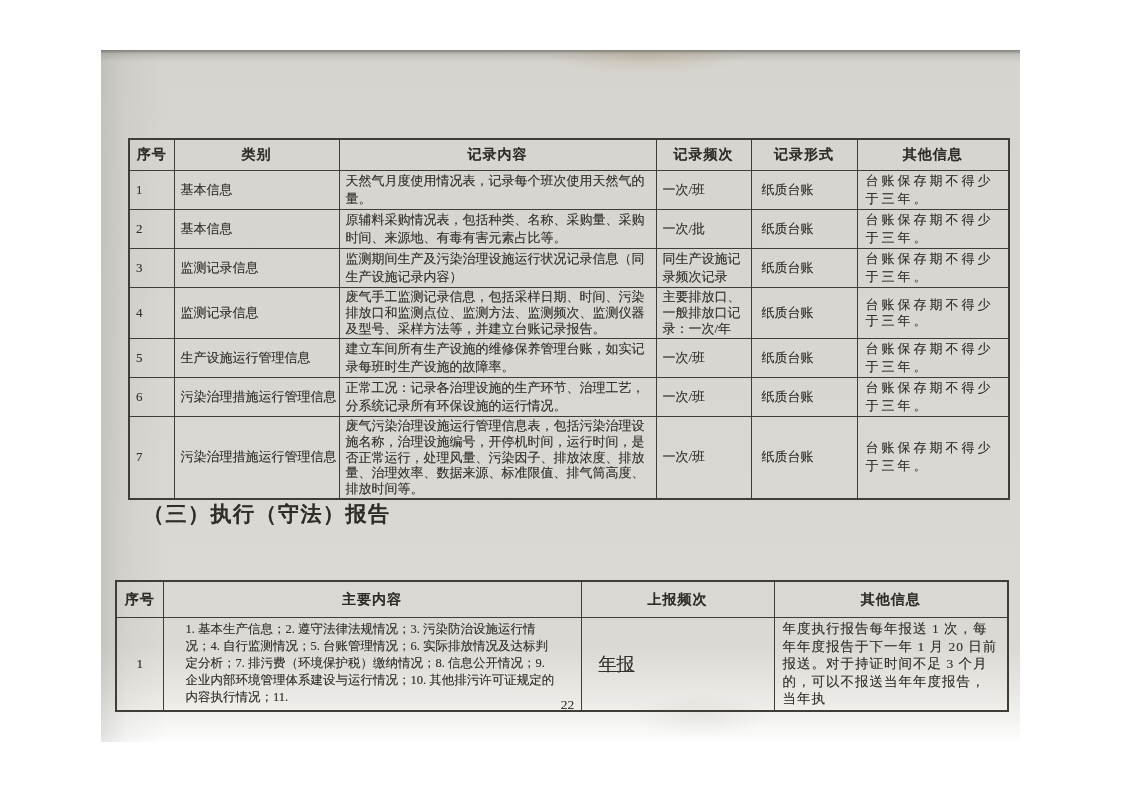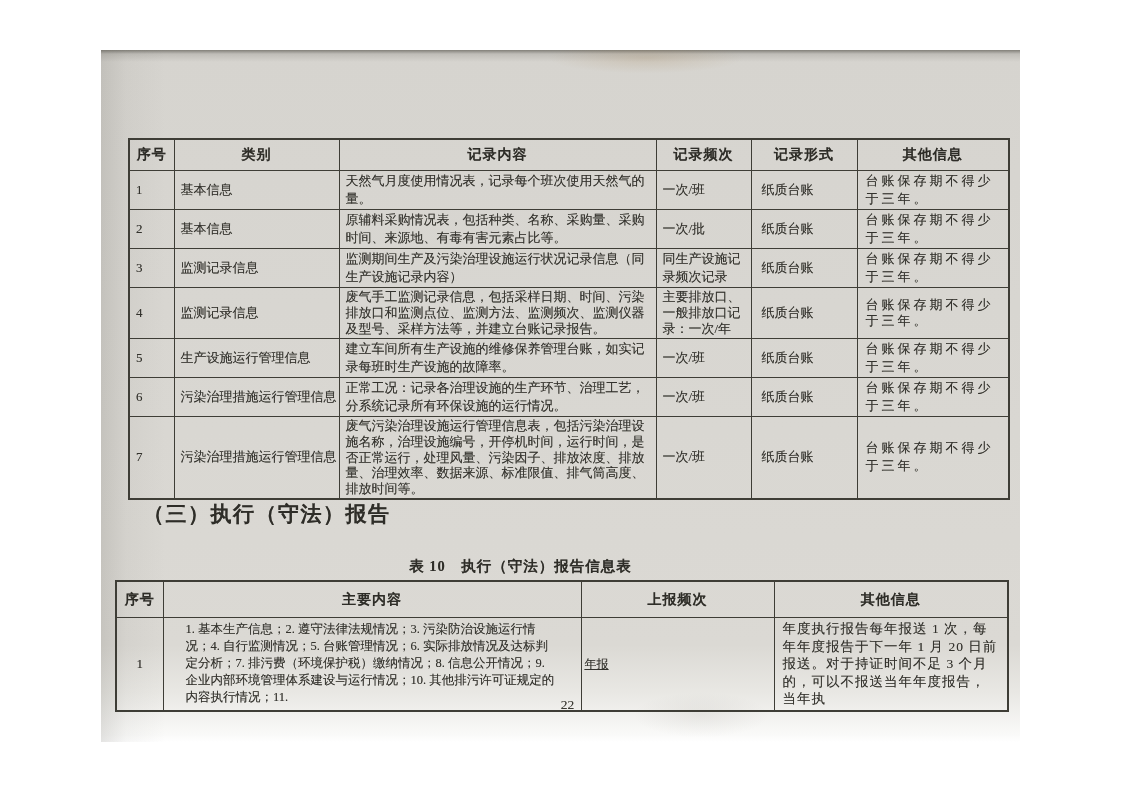--- a/index.html
+++ b/index.html
@@ -52,21 +52,21 @@
   .t1 tbody tr:nth-child(7) .c-content { line-height: 15.8px; }
 
   .t1 .c-no   { padding-left: 6px; }
   .t1 .c-cat  { white-space: nowrap; }
   .t1 .c-form { white-space: nowrap; padding-left: 10px; }
   .t1 .c-other{ letter-spacing: 3px; padding: 1px 4px 1px 8px; }
 
   .t2 tbody tr { height: 75px; }
   .t2 .c-no    { text-align: center; padding: 0; }
   .t2 .c-main  { font-size: 12.5px; line-height: 17px; padding: 3px 22px; vertical-align: top; }
-  .t2 .c-freq  { font-size: 12px; padding-left: 3px; text-decoration: underline; }
+  .t2 .c-freq  { font-size: 18px; padding-left: 17px; text-decoration: underline; }
   .t2 .c-other { font-size: 13.5px; letter-spacing: 1px; line-height: 17.5px; padding: 2px 8px; }
 
   .heading {
     position: absolute; left: 42px; top: 450px;
     font-size: 21px; font-weight: bold; letter-spacing: 1.5px; color: #2e2d28; text-align: center;
   }
   .caption {
     position: absolute; left: 0; top: 507px; width: 839px;
     text-align: center; font-weight: bold; font-size: 14.5px; letter-spacing: 1px; color: #2e2d28;
   }
@@ -155,21 +155,20 @@
             <td class="c-content">废气污染治理设施运行管理信息表，包括污染治理设施名称，治理设施编号，开停机时间，运行时间，是否正常运行，处理风量、污染因子、排放浓度、排放量、治理效率、数据来源、标准限值、排气筒高度、排放时间等。</td>
             <td class="c-freq">一次/班</td>
             <td class="c-form">纸质台账</td>
             <td class="c-other">台账保存期不得少于三年。</td>
           </tr>
         </tbody>
     </table>
 
     <div class="heading">（三）执行（守法）报告</div>
 
-    <div class="caption">表 10　执行（守法）报告信息表</div>
 
     <table class="t2">
       <colgroup>
         <col style="width:47px">
           <col style="width:418px">
           <col style="width:193px">
           <col style="width:234px">
       </colgroup>
       <thead>
         <tr>

